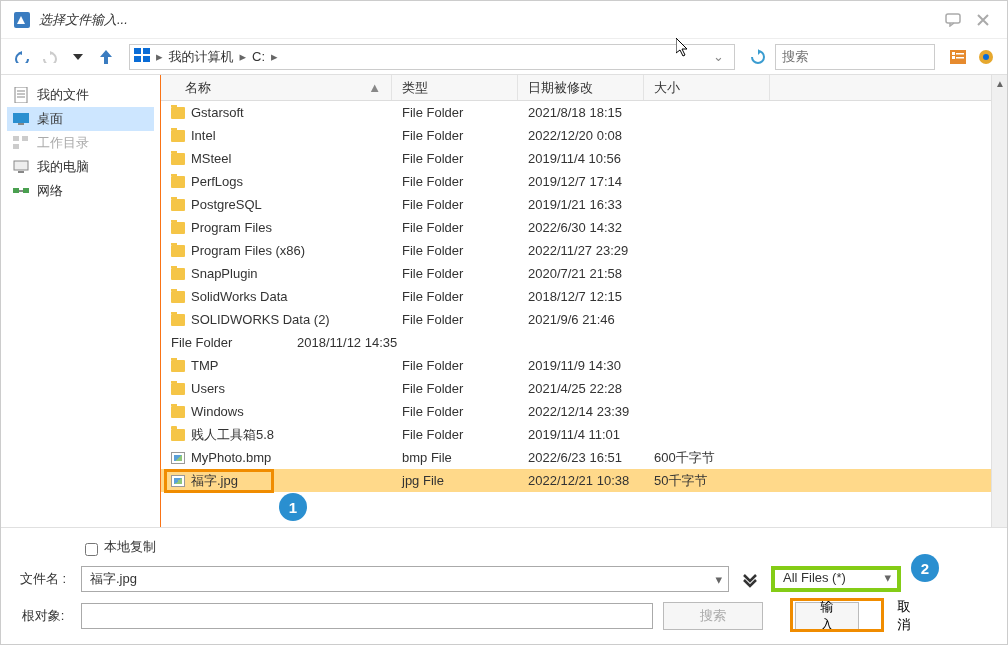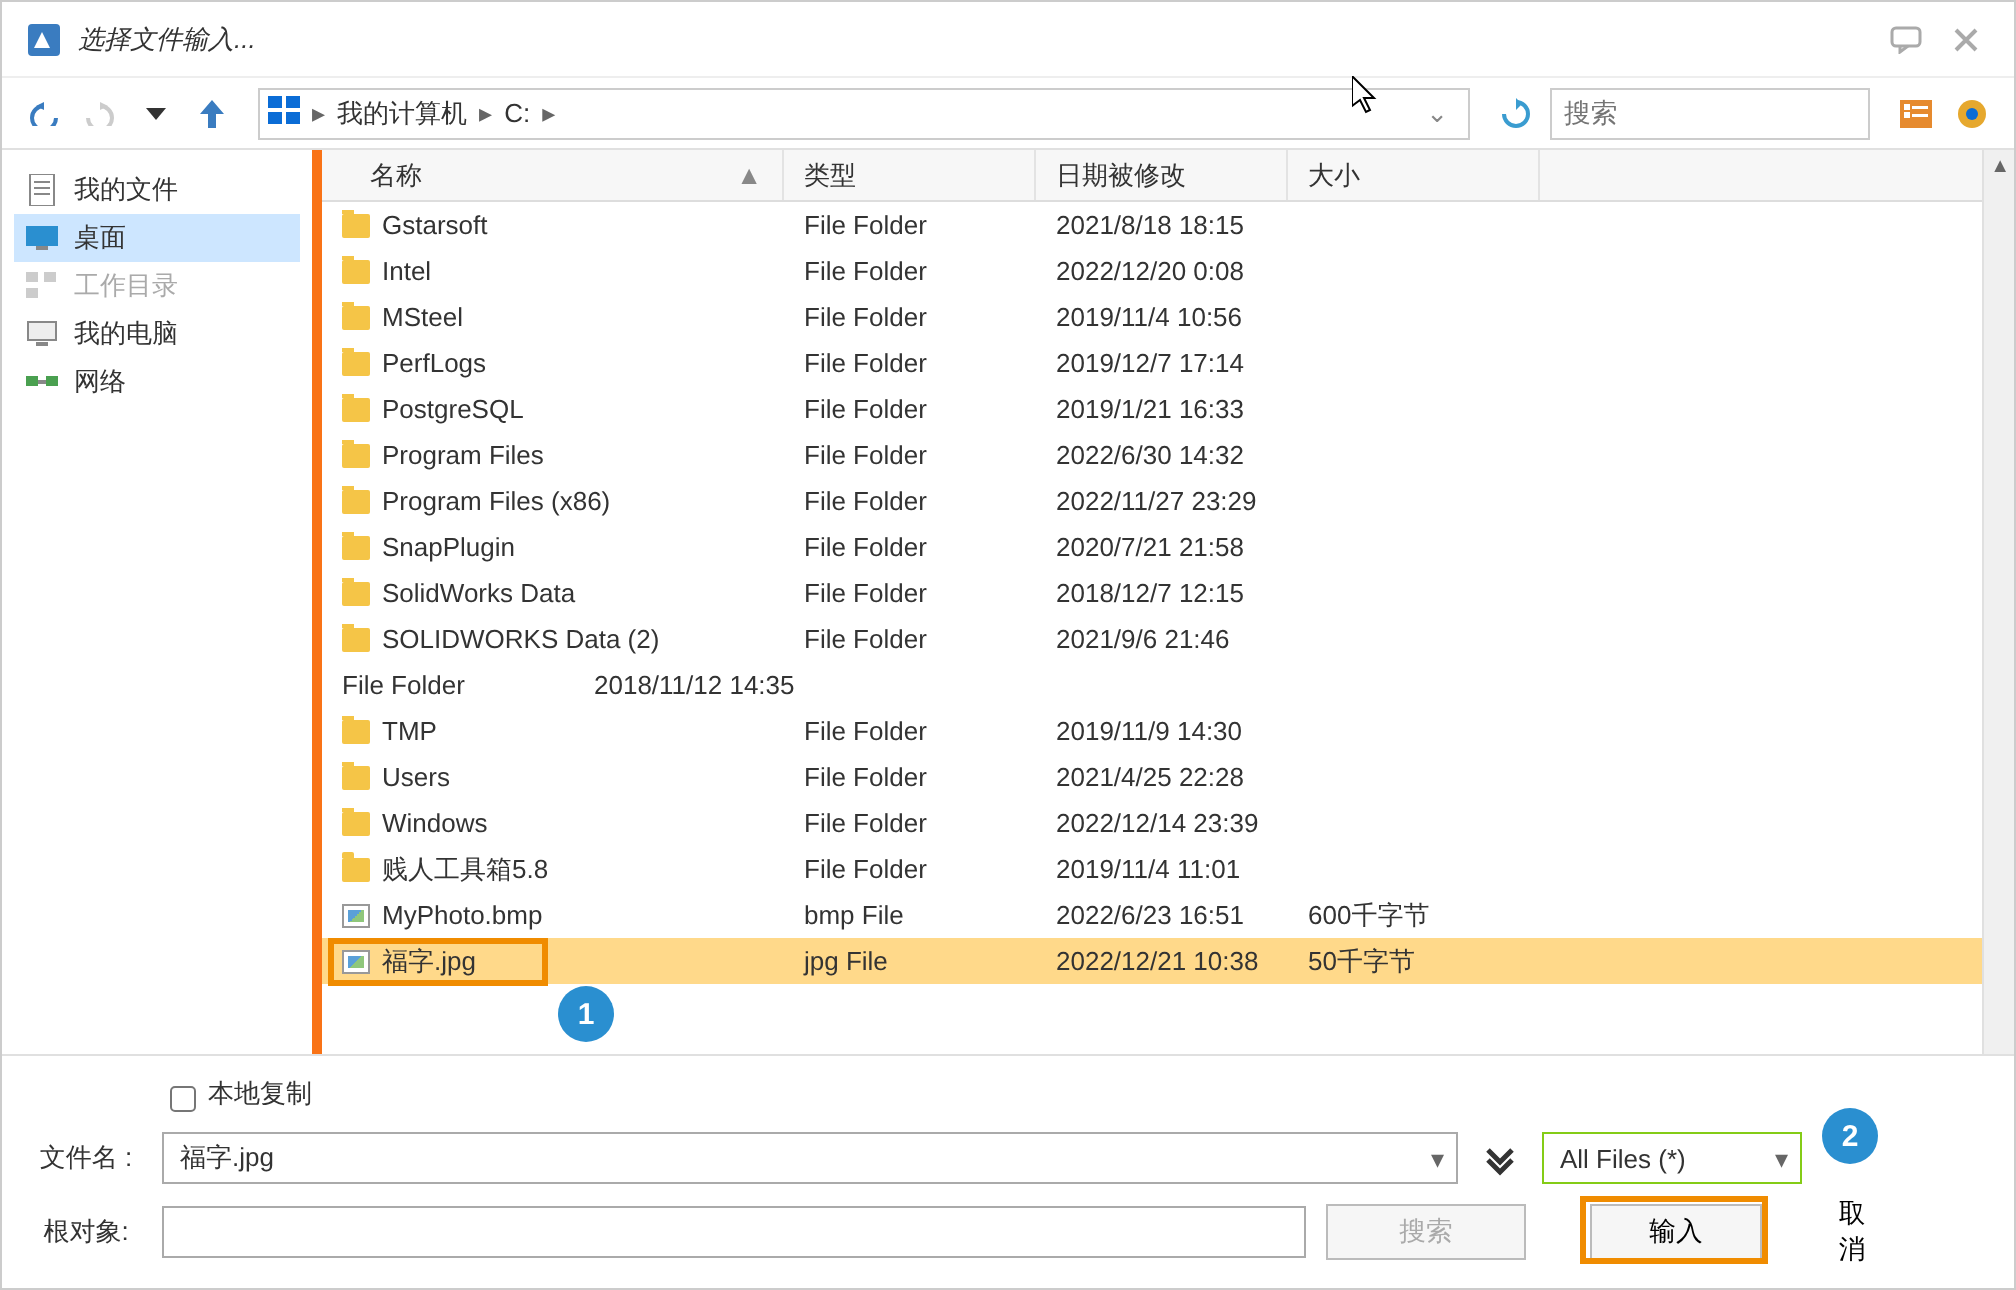--- a/index.html
+++ b/index.html
@@ -11,21 +11,21 @@
 .titlebar .win-btn { width: 24px; height: 24px; margin-left: 6px; display: flex; align-items: center; justify-content: center; color: #888; cursor: pointer; }
 .toolbar { height: 36px; display: flex; align-items: center; padding: 0 10px; gap: 6px; border-bottom: 1px solid #e0e0e0; }
 .tbtn { width: 22px; height: 22px; display: flex; align-items: center; justify-content: center; cursor: pointer; color: #4a7ca8; }
 .tbtn.disabled { color: #bbb; }
 .breadcrumb { flex: 1; height: 26px; border: 1px solid #ccc; display: flex; align-items: center; background: #fff; margin: 0 6px; padding: 0 4px; }
 .breadcrumb .crumb { padding: 0 4px; cursor: pointer; }
 .breadcrumb .sep { color: #666; padding: 0 2px; }
 .breadcrumb .dd { margin-left: auto; color: #888; padding: 0 6px; cursor: pointer; }
 .search-box { width: 160px; height: 26px; border: 1px solid #ccc; padding: 0 6px; color: #999; }
 .body { flex: 1; display: flex; border-bottom: 1px solid #e0e0e0; }
-.sidebar { width: 160px; border-right: 5px solid #f97316; padding: 8px 6px; }
+.sidebar { width: 160px; border-right: 1px solid #f97316; padding: 8px 6px; }
 .side-item { display: flex; align-items: center; padding: 3px 6px; gap: 8px; cursor: pointer; }
 .side-item.selected { background: #cde6ff; }
 .side-item.muted { color: #aaa; }
 .side-icon { width: 16px; height: 16px; display: inline-flex; align-items: center; justify-content: center; }
 .filepane { flex: 1; display: flex; flex-direction: column; position: relative; }
 .cols { display: flex; height: 26px; border-bottom: 1px solid #ddd; background: #f7f7f7; }
 .col { display: flex; align-items: center; padding: 0 10px; border-right: 1px solid #e3e3e3; font-size: 13px; color: #333; cursor: pointer; }
 .col.name { width: 231px; }
 .col.type { width: 126px; }
 .col.date { width: 126px; }
@@ -49,21 +49,21 @@
 .annot-box { position: absolute; border: 3px solid #f08c00; pointer-events: none; }
 .annot-circle { position: absolute; width: 28px; height: 28px; border-radius: 50%; background: #2a8fd0; color: #fff; font-weight: bold; display: flex; align-items: center; justify-content: center; font-size: 15px; pointer-events:none; }
 .footer { padding: 10px 14px 14px; display: flex; flex-direction: column; gap: 10px; }
 .local-row { display: flex; align-items: flex-end; gap: 6px; padding-left: 70px; }
 .form-row { display: flex; align-items: center; gap: 10px; }
 .form-row label { width: 56px; text-align: center; }
 .fname-input { flex: 1; height: 26px; border: 1px solid #aaa; padding: 0 8px; }
 .combo { height: 26px; border: 1px solid #aaa; padding: 0 22px 0 8px; width: 648px; background: #fff; position: relative; display:flex; align-items:center; }
 .combo .caret { position:absolute; right:6px; color:#666; }
 .chev { width: 22px; height: 22px; display:flex; align-items:center; justify-content:center; cursor:pointer; }
-.filter { width: 130px; height: 26px; border: 1px solid #84cc16; padding: 0 22px 0 8px; display:flex; align-items:center; position:relative; }
+.filter { width: 130px; height: 26px; border: 4px solid #84cc16; padding: 0 22px 0 8px; display:flex; align-items:flex-start; position:relative; }
 .filter .caret { position:absolute; right:6px; color:#666; }
 .btn { height: 28px; padding: 0 22px; border: 1px solid #bbb; background: #f6f6f6; cursor: pointer; display:flex; align-items:center; }
 .root-row .fname-input { flex:1; }
 .cursor { position: absolute; pointer-events: none; }
 </style>
 </head>
 <body>
 
 <div class="window">
   <div class="titlebar">
@@ -392,21 +392,21 @@
         <span>All Files (*)</span>
         <span class="caret">▾</span>
       </div>
       <div class="annot-circle" style="position:absolute; right:54px; top:-12px;">2</div>
     </div>
     <div class="form-row root-row" style="position:relative;">
       <label>根对象:</label>
       <input class="fname-input" style="width: 572px; flex: 0 0 572px;">
       <button class="btn" style="color:#aaa; width:100px; justify-content:center;">搜索</button>
       <div style="width:12px;"></div>
-      <button class="btn" style="width:86px; justify-content:center;">输入</button>
+      <button class="btn" style="width:64px; justify-content:center;">输入</button>
       <button class="btn" style="border:none; background:transparent; width:70px; justify-content:center;">取消</button>
       <div class="annot-box" style="left:775px; top:-4px; width:94px; height:34px;"></div>
     </div>
   </div>
 </div>
 
 <svg class="cursor" style="left:676px; top:38px;" width="16" height="20" viewBox="0 0 16 20">
     <path d="M0 0 L0 15 L4 12 L7 18 L9 17 L6 11 L11 11 Z" fill="#fff" stroke="#000" stroke-width="1"></path>
   </svg>
 

